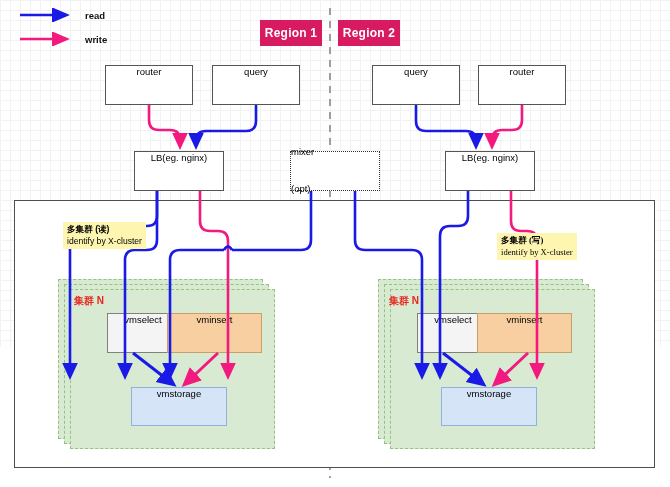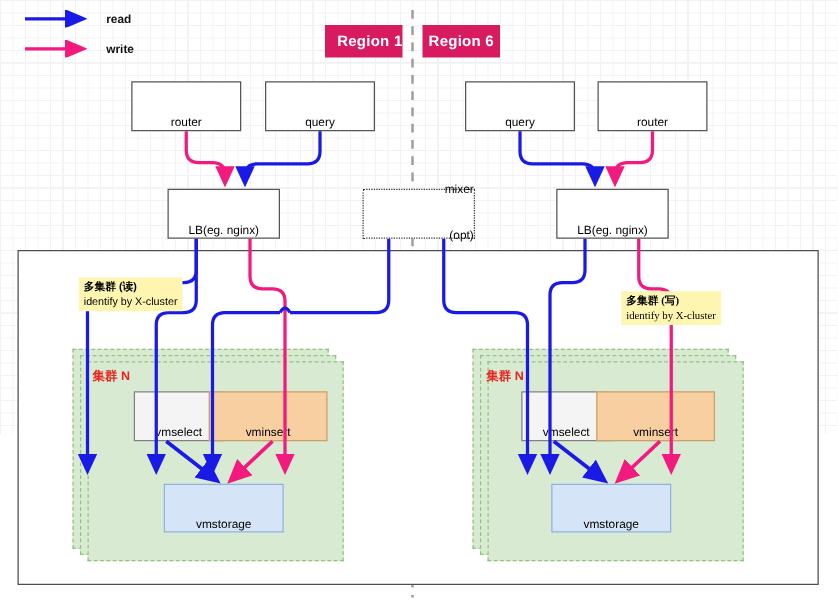--- a/index.html
+++ b/index.html
@@ -17,21 +17,21 @@
       linear-gradient(to right, #f2f2f4 1px, transparent 1px),
       linear-gradient(to bottom, #f2f2f4 1px, transparent 1px),
       linear-gradient(to right, #e6e6ea 1px, transparent 1px),
       linear-gradient(to bottom, #e6e6ea 1px, transparent 1px);
     background-size:10px 10px,10px 10px,50px 50px,50px 50px;
     background-position:0 0,0 0,0 0,0 0;
   }
   .svg-layer{position:absolute;left:0;top:0;width:670px;height:487px;}
   .lyr-bg{z-index:1;}
   .lyr-arrows{z-index:5;pointer-events:none;}
-  .node{position:absolute;box-sizing:border-box;display:flex;align-items:flex-end;justify-content:center;text-align:center;z-index:4;}
+  .node{position:absolute;box-sizing:border-box;display:flex;align-items:flex-start;justify-content:center;text-align:center;z-index:4;}
   .plain-box{
     background:#ffffff;border:1.4px solid #555555;
     font-size:9.5px;color:#000000;
   }
   .dotted-box{
     background:#ffffff;border:1.6px dotted #333333;
     font-size:9.5px;color:#000000;line-height:1.35;gap:24px;
   }
   .region-badge{
     position:absolute;background:#d81b60;color:#ffffff;
@@ -92,25 +92,25 @@
         <line x1="2" y1="7" x2="48" y2="7" stroke="#f2197f" stroke-width="2.6" marker-end="url(#lgWrite)"></line>
       </svg>
       <span class="legend-label">write</span>
     </div>
   </div>
 
   <svg class="svg-layer lyr-bg">
     <line x1="330" y1="8" x2="330" y2="478" stroke="#9e9e9e" stroke-width="2" stroke-dasharray="7,6"></line>
   </svg>
 
-  <div class="region-badge" style="left:260px;top:20px;width:62px;height:26px;justify-content:flex-end;">
+  <div class="region-badge" style="left:260px;top:20px;width:62px;height:26px;">
     <span>Region 1</span>
   </div>
   <div class="region-badge" style="left:338px;top:20px;width:62px;height:26px;">
-    <span>Region 6</span>
+    <span>Region 2</span>
   </div>
 
   <div class="outer-panel" style="left:14px;top:200px;width:639px;height:266px;"></div>
 
   <div class="node plain-box" style="left:105px;top:65px;width:88px;height:40px;">
     <span>router</span>
   </div>
   <div class="node plain-box" style="left:212px;top:65px;width:88px;height:40px;">
     <span>query</span>
   </div>

